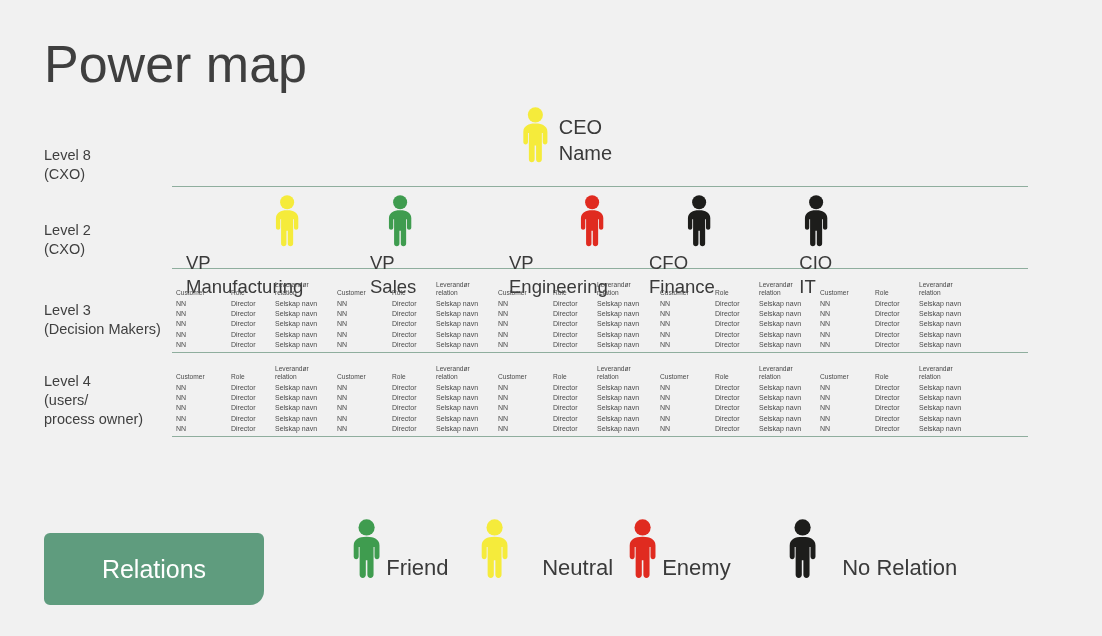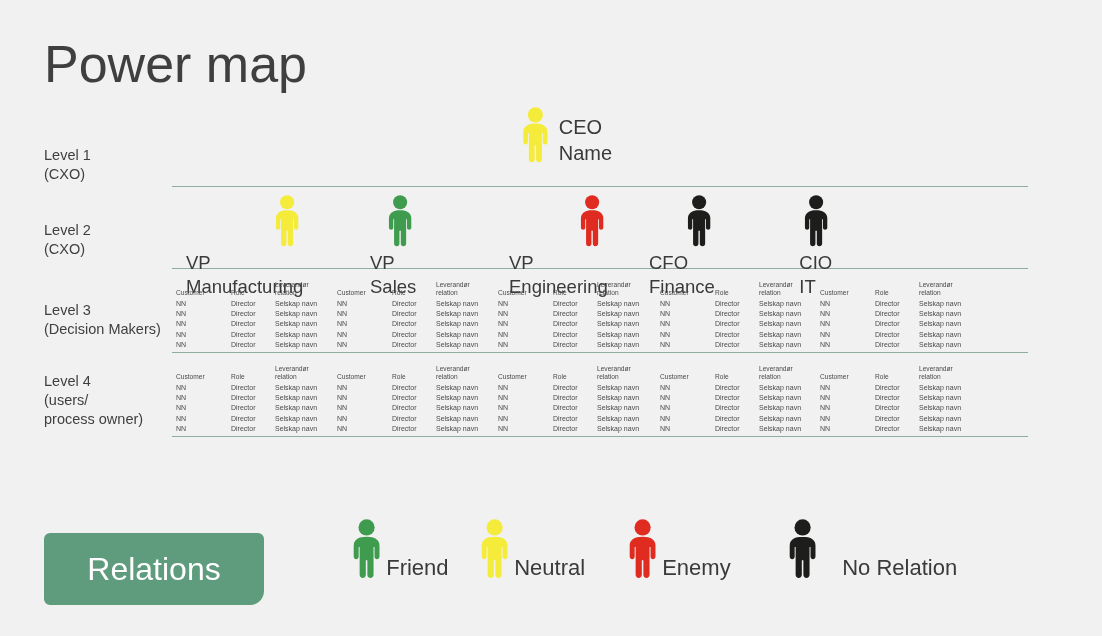--- a/index.html
+++ b/index.html
@@ -125,51 +125,51 @@
     width: 220px;
     height: 72px;
     background: #5f9c7e;
     border-radius: 6px 6px 14px 6px;
     display: flex;
     align-items: center;
     justify-content: center;
   }
   .relations-text {
     color: #ffffff;
-    font-size: 32px;
+    font-size: 25px;
     line-height: 36px;
     font-weight: 400;
   }
   .legend-item {
     position: absolute;
     display: flex;
     align-items: flex-end;
     text-align: center;
   }
   .legend-label {
     font-size: 22px;
     line-height: 26px;
     color: #3a3a3a;
     padding-bottom: 2px;
     margin-left: 1px;
     white-space: nowrap;
   }
   #lg0 { left: 348px; top: 519px; }
-  #lg1 { left: 476px; top: 519px; }
+  #lg1 { left: 476px; top: 519px; gap: 28px; }
   #lg2 { left: 624px; top: 519px; }
   #lg3 { left: 784px; top: 519px; gap: 20px; }
 </style>
 </head>
 <body>
 
 <div class="slide">
 
   <div class="title">Power map</div>
 
-  <div class="level-label" id="lvl1">Level 1
+  <div class="level-label" id="lvl1">Level 8
 (CXO)</div>
   <div class="level-label" id="lvl2">Level 2
 (CXO)</div>
   <div class="level-label" id="lvl3">Level 3
 (Decision Makers)</div>
   <div class="level-label" id="lvl4">Level 4
 (users/
 process owner)</div>
 
   <div class="divider" id="div1"></div>

